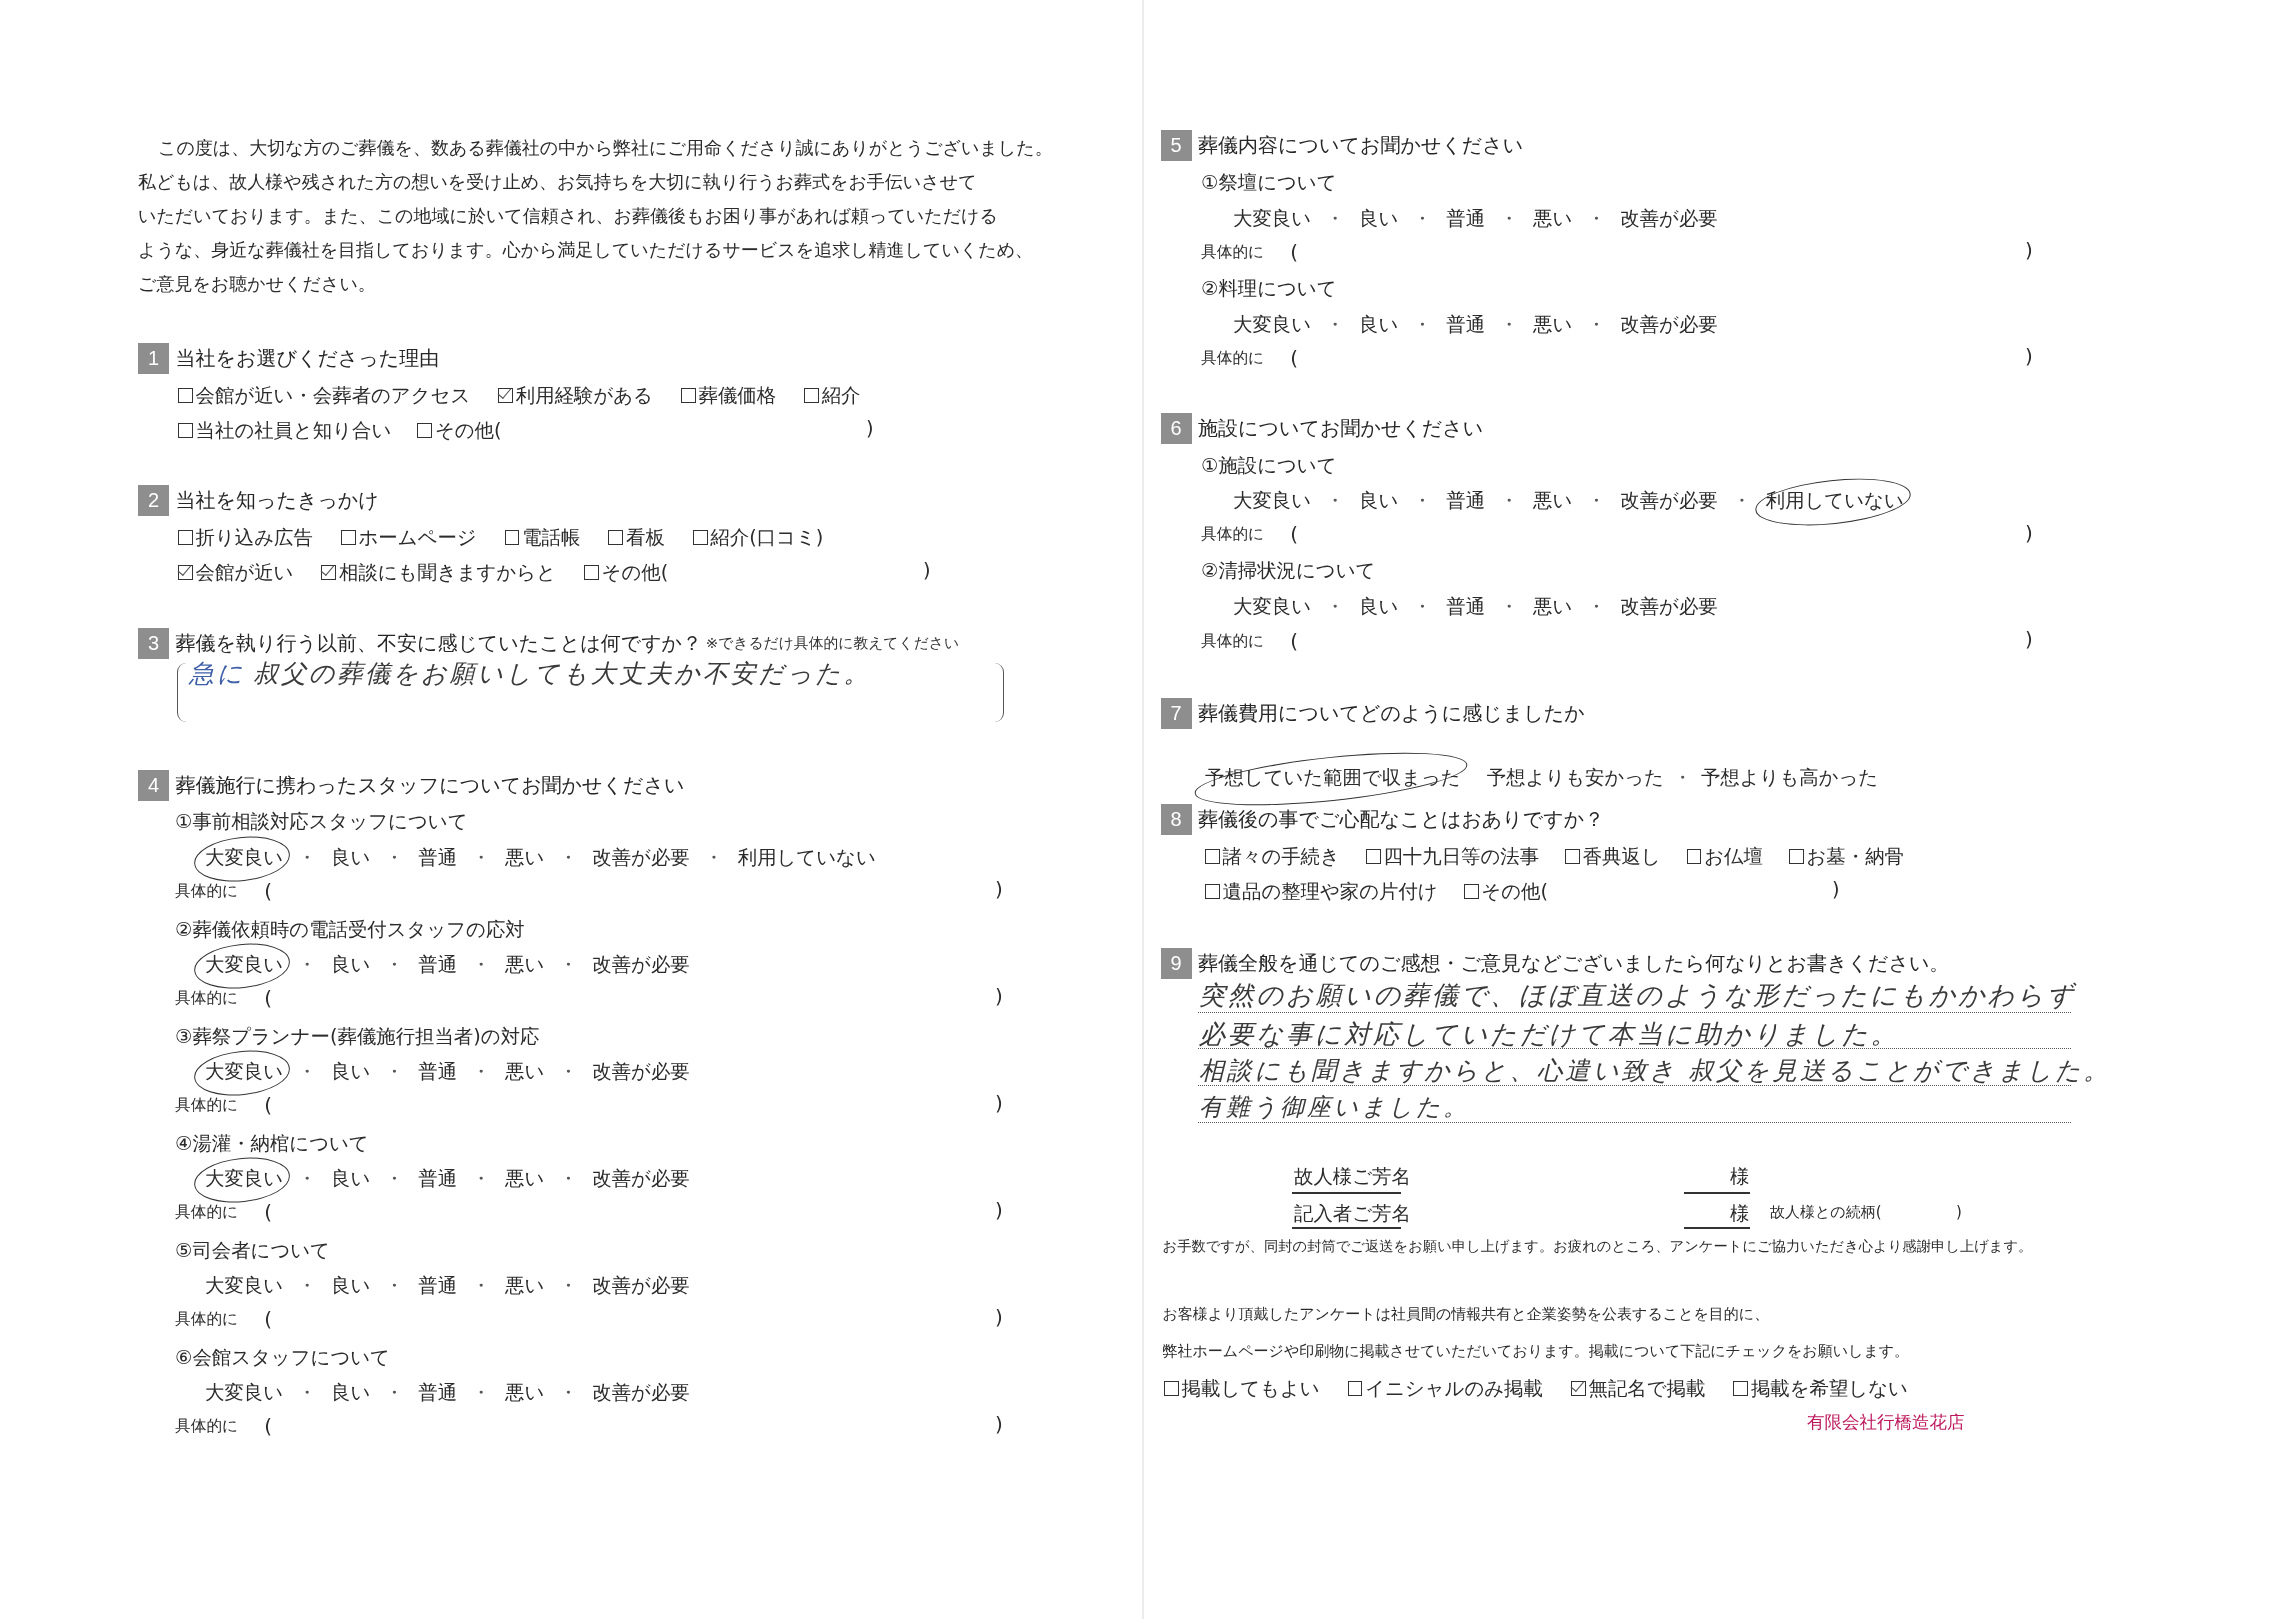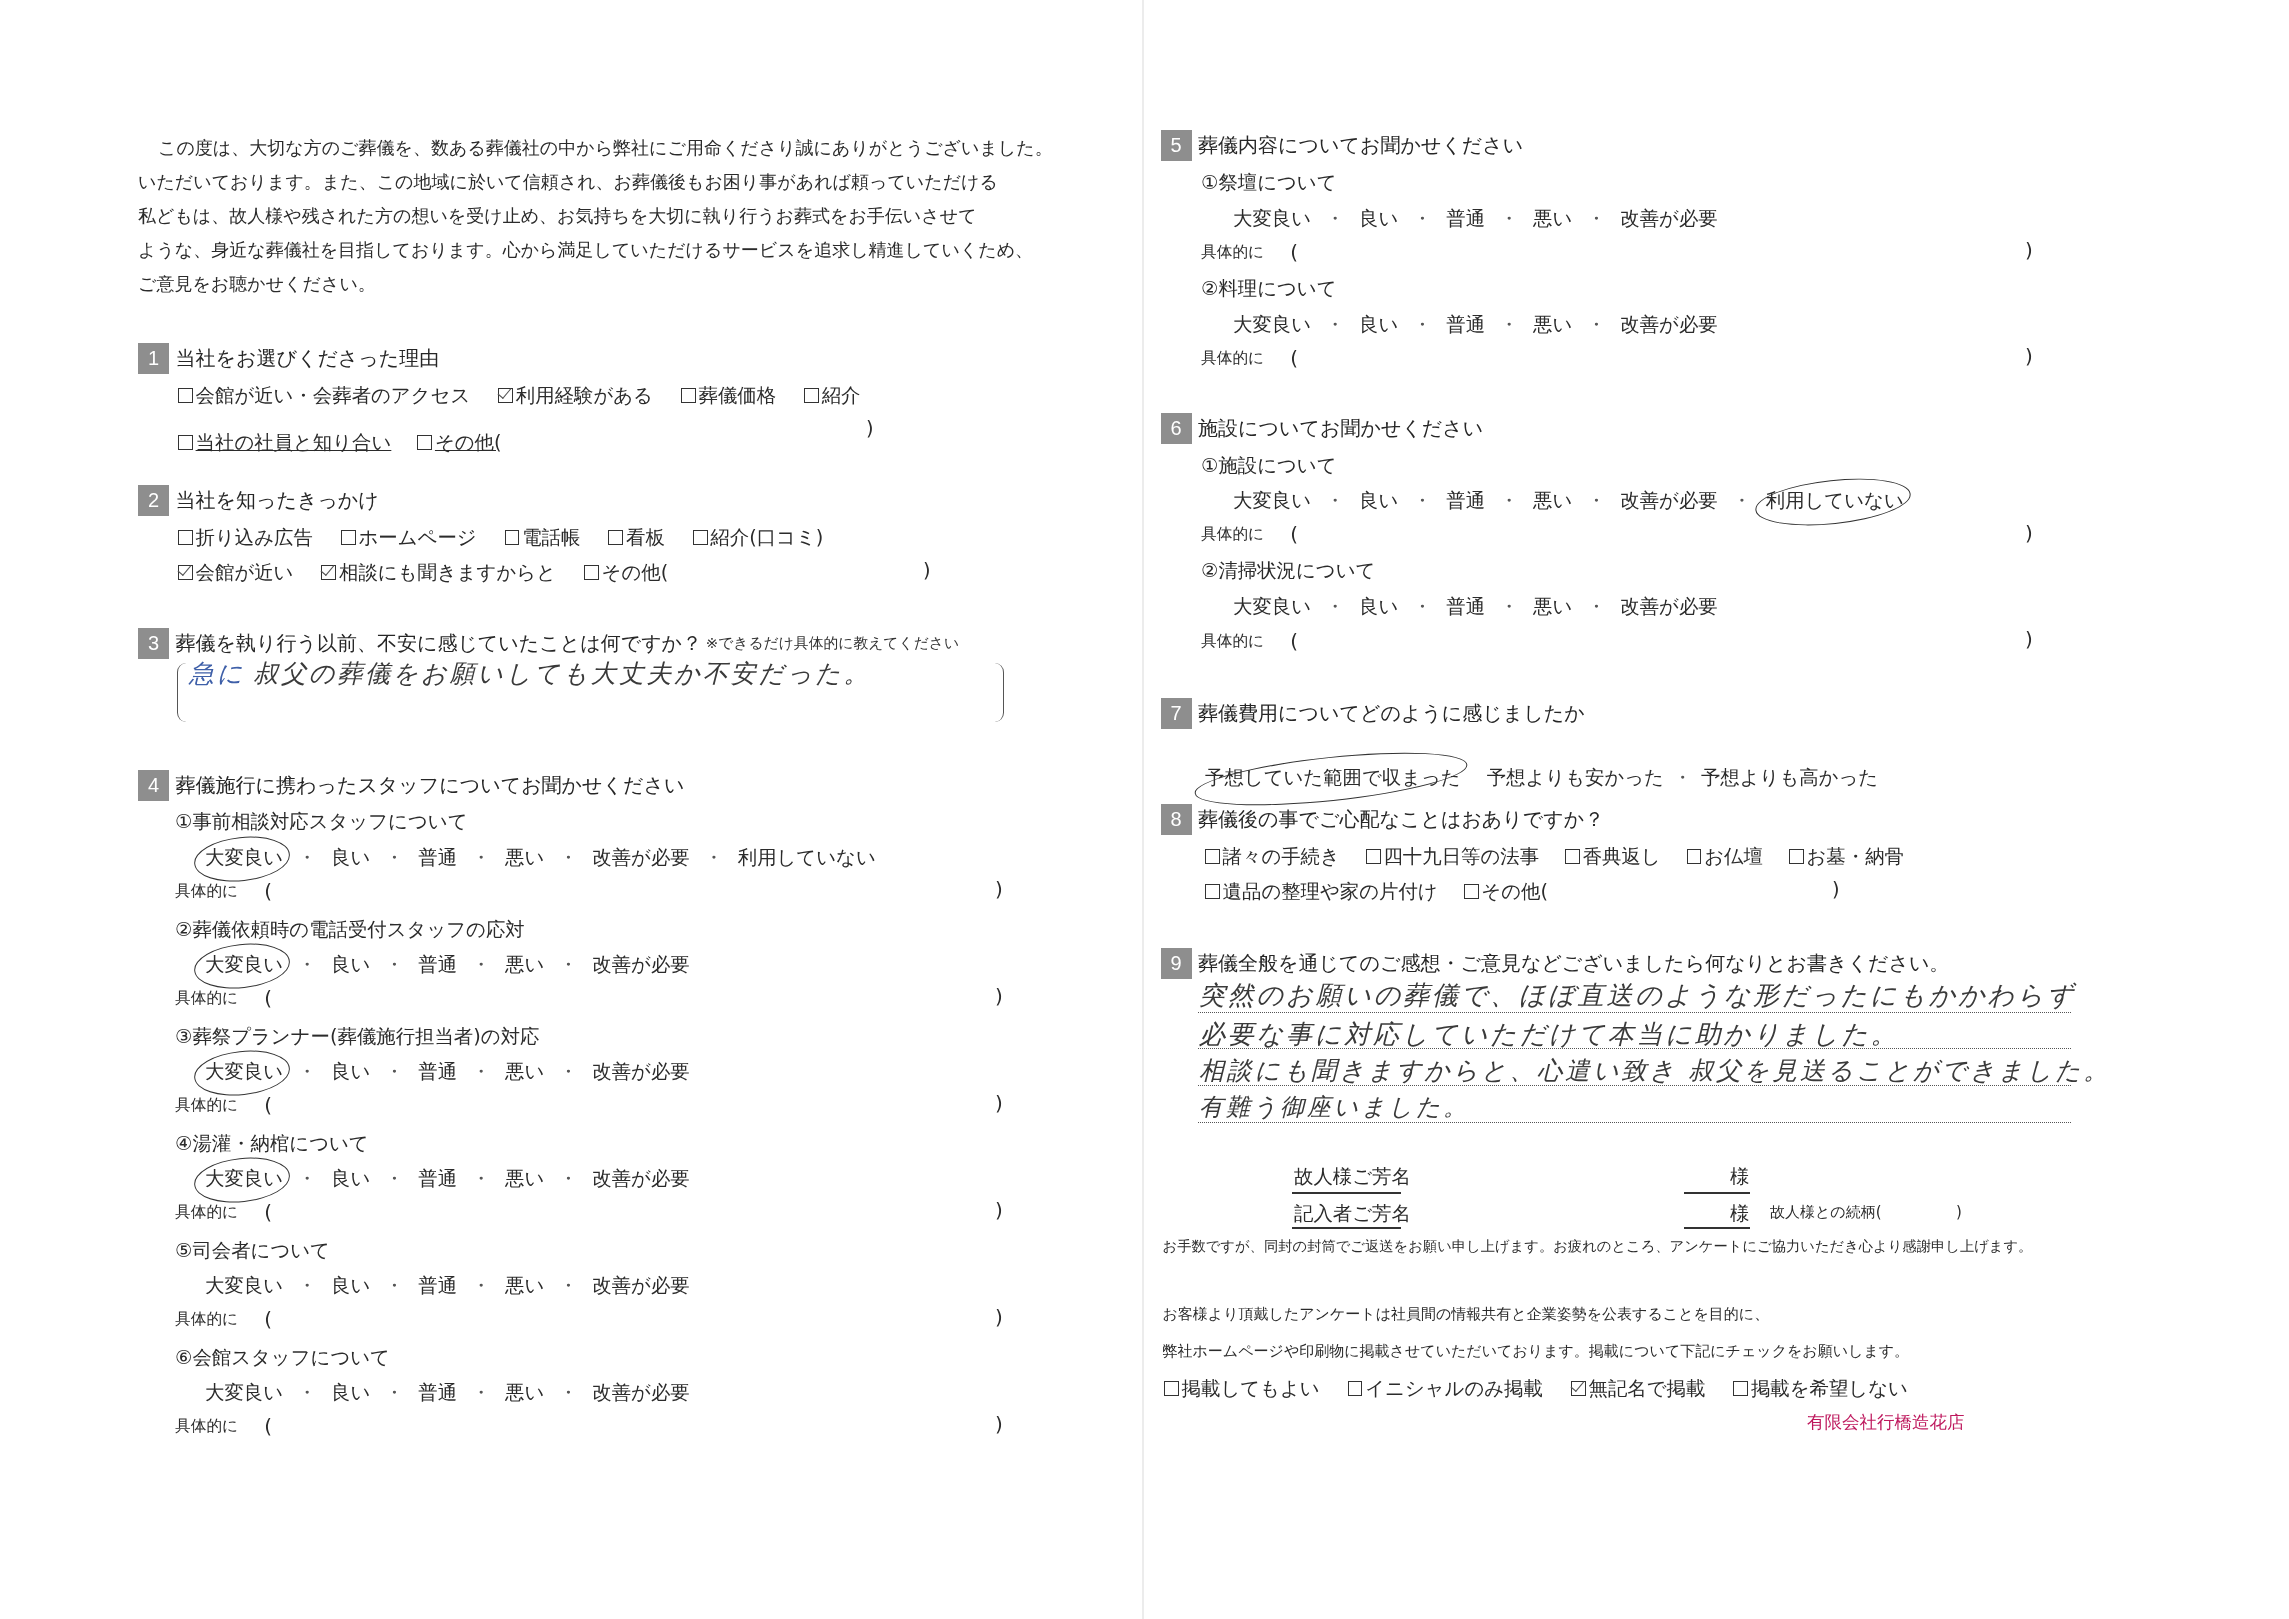--- a/index.html
+++ b/index.html
@@ -57,22 +57,22 @@
 </style>
 </head>
 <body>
 
 <div class="fold"></div>
 
 <div class="page left">
 
   <div class="abs intro">
     <div class="l0">この度は、大切な方のご葬儀を、数ある葬儀社の中から弊社にご用命くださり誠にありがとうございました。</div>
+    <div>私どもは、故人様や残された方の想いを受け止め、お気持ちを大切に執り行うお葬式をお手伝いさせて</div>
     <div>いただいております。また、この地域に於いて信頼され、お葬儀後もお困り事があれば頼っていただける</div>
-    <div>私どもは、故人様や残された方の想いを受け止め、お気持ちを大切に執り行うお葬式をお手伝いさせて</div>
     <div>ような、身近な葬儀社を目指しております。心から満足していただけるサービスを追求し精進していくため、</div>
     <div>ご意見をお聴かせください。</div>
   </div>
 
   <div class="abs" style="left:138px; top:343px;">
     <div class="sec-head">
       <span class="badge">1</span>
       <span class="sec-title">当社をお選びくださった理由</span>
     </div>
   </div>
@@ -87,21 +87,21 @@
       </span>
     <span class="opt" style="margin-right:28px">
         <span class="cb"></span>
         <span>葬儀価格</span>
       </span>
     <span class="opt">
         <span class="cb"></span>
         <span>紹介</span>
       </span>
   </div>
-  <div class="abs opts" style="left:178px; top:429px;text-decoration:underline;">
+  <div class="abs opts" style="left:178px; top:417px;">
     <span class="opt" style="margin-right:26px">
         <span class="cb"></span>
         <span>当社の社員と知り合い</span>
       </span>
     <span class="opt">
         <span class="cb"></span>
         <span>その他(</span>
       </span>
   </div>
   <span class="abs" style="left:866px; top:417px; font-size:19.4px;">)</span>

